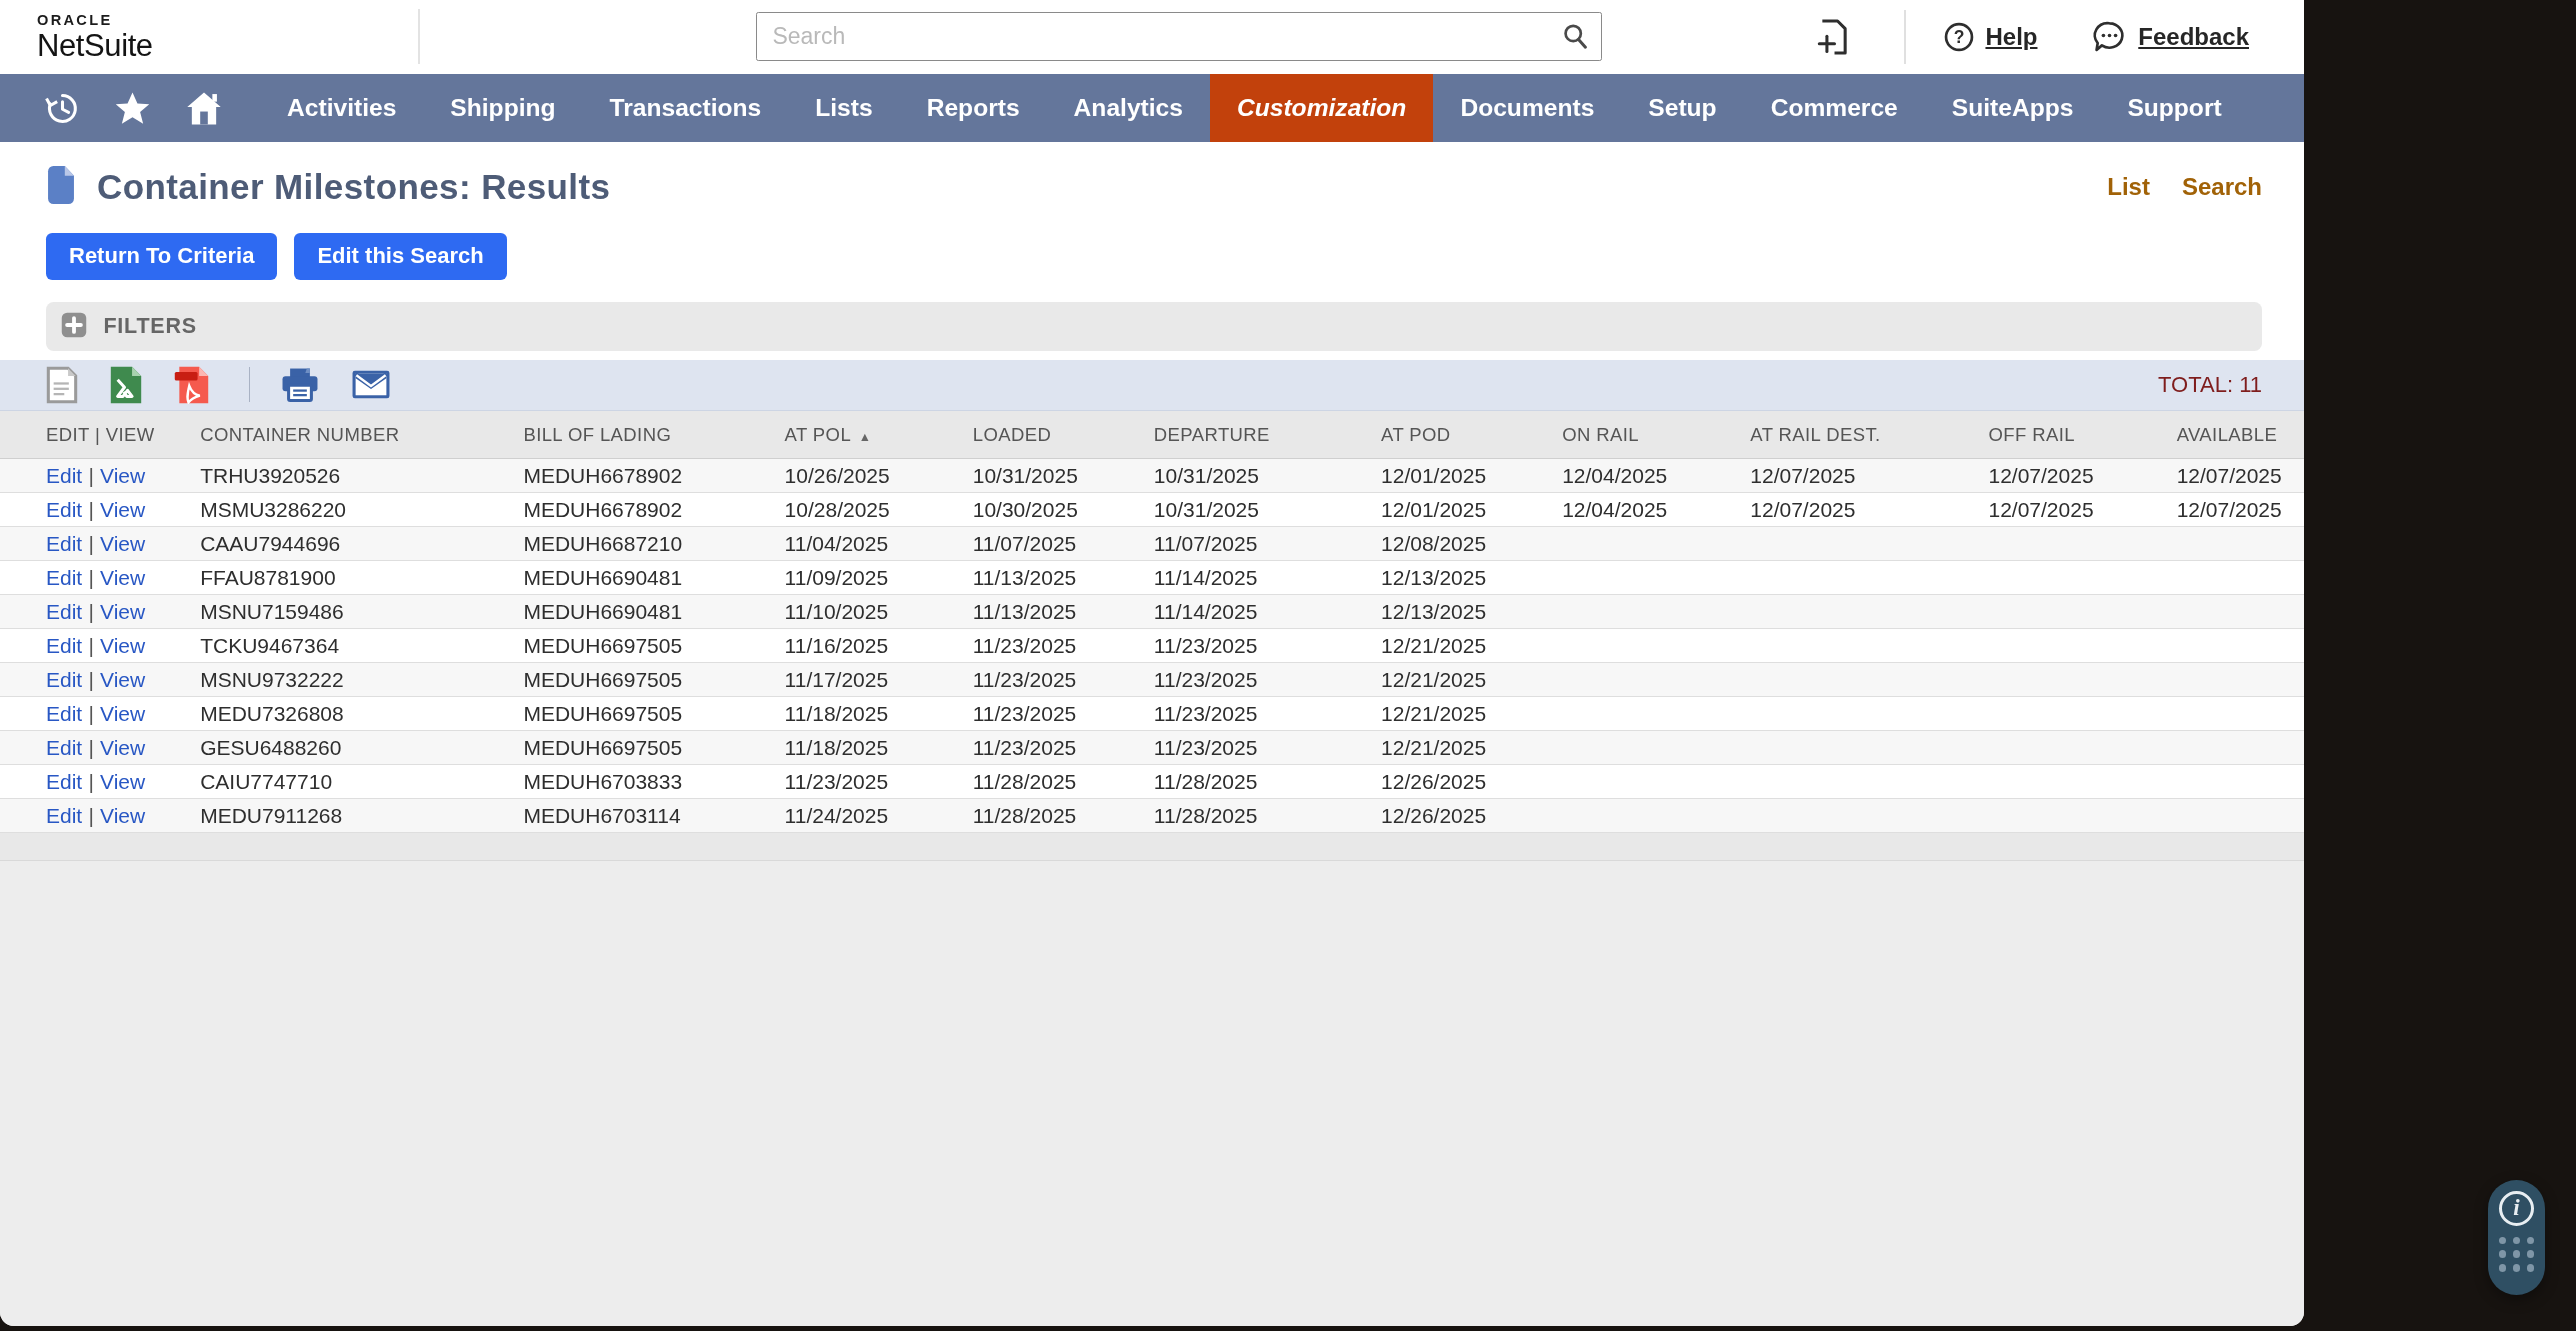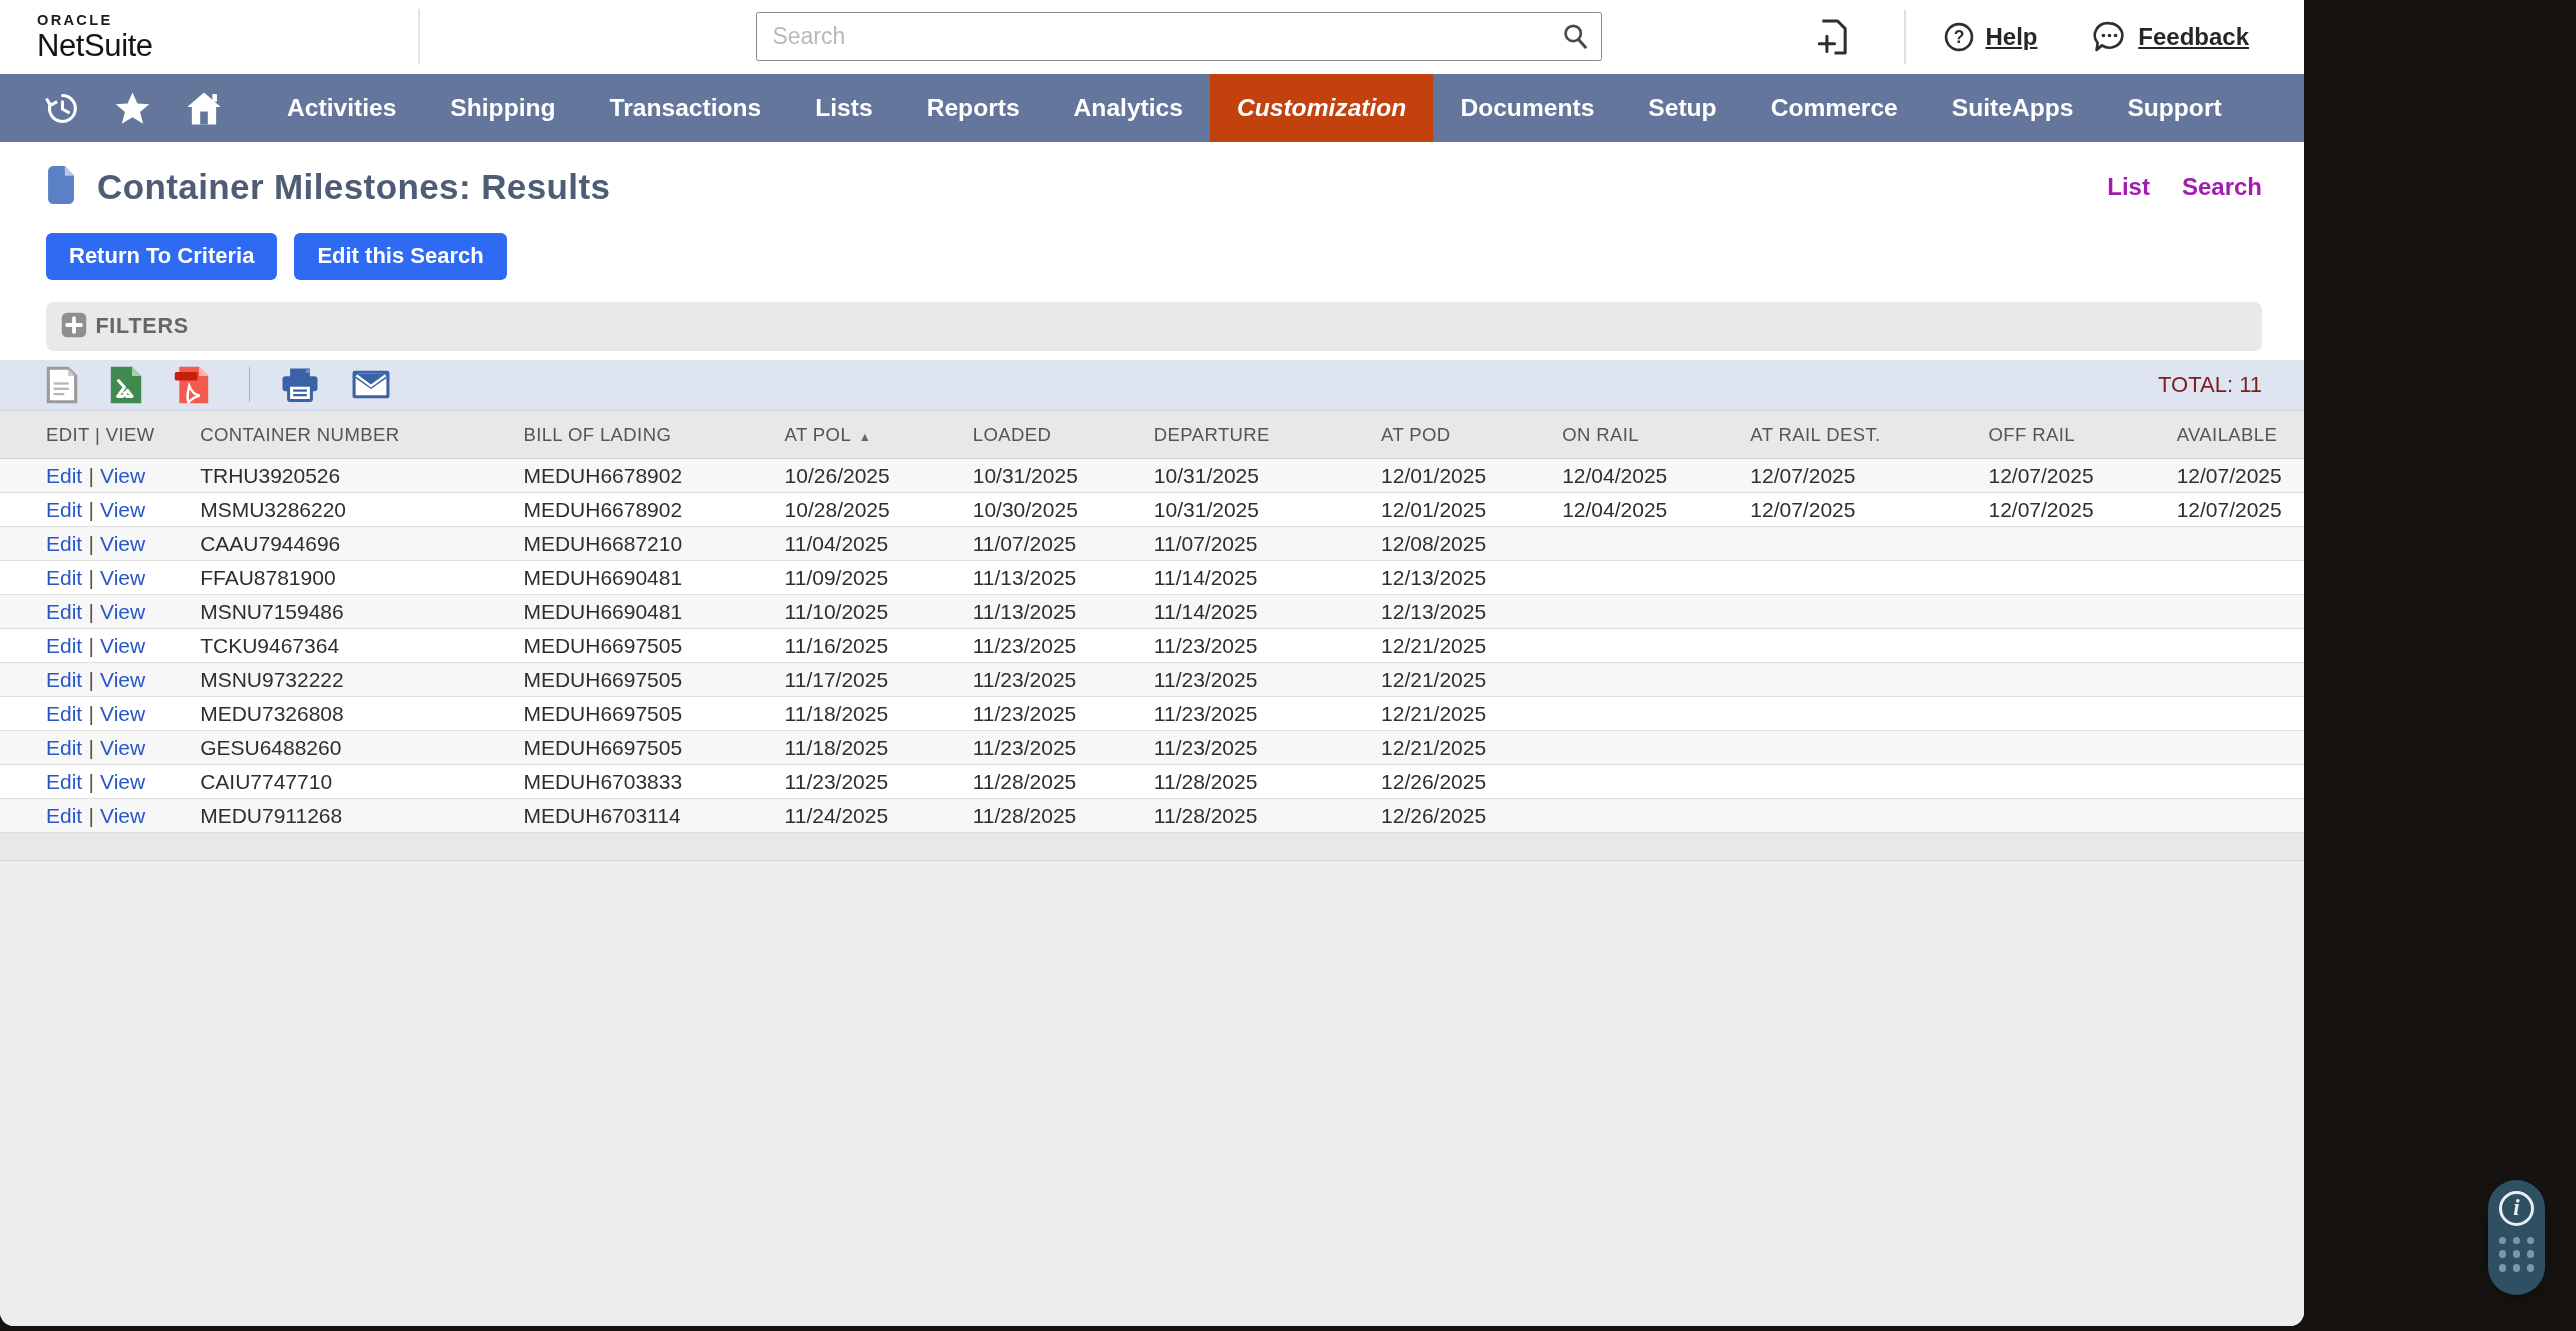--- a/index.html
+++ b/index.html
@@ -55,34 +55,34 @@
     color:#ffffff; font-size:24.6px; font-weight:600; cursor:pointer; white-space:nowrap;
   }
   .nav-item.active { background:#c2410c;font-style:italic; }
 
   
   .content { background:#ffffff; flex:0 0 auto; }
   .title-row { display:flex; align-items:center; padding:23px 42px 0 45px; }
   .title-icon { margin-right:20px; }
   .page-title { font-size:35px; font-weight:bold; color:#4e5c77; letter-spacing:0.4px; }
   .title-links { margin-left:auto; display:flex; gap:32px; }
-  .title-links a { font-size:24px; font-weight:bold; color:#a21caf; text-decoration:none; cursor:pointer; }
+  .title-links a { font-size:24px; font-weight:bold; color:#a16207; text-decoration:none; cursor:pointer; }
 
   .btn-row { display:flex; gap:17px; padding:24.6px 0 21.5px 46px; }
   .btn {
     background:#2e6af2; color:#fff; border:none; border-radius:6.2px;
     font-size:22px; font-weight:bold; padding:10.8px 23px; cursor:pointer;
     font-family:"Liberation Sans", sans-serif;
   }
 
   .filters-bar {
     margin:0 42px 9.2px 46px; height:49px; background:#e9e9e9; border-radius:7.7px;
     display:flex; align-items:center; padding:0 15.4px; cursor:pointer;
   }
-  .filters-label { font-size:21.5px; font-weight:bold; color:#666; letter-spacing:0.8px; margin-left:8px; }
+  .filters-label { font-size:21.5px; font-weight:bold; color:#666; letter-spacing:0.8px; margin-left:16px; }
 
   .toolbar {
     height:51px; background:#dee4f0; border-bottom:1.5px solid #cdd5e4;
     display:flex; align-items:center; padding:0 42px 0 46px;
   }
   .tool-icon { margin-right:32px; cursor:pointer; display:flex; align-items:center; }
   .tool-divider { width:1.5px; height:35px; background:#a9b2c4; margin:0 31px 0 7.7px; }
   .total-label { margin-left:auto; font-size:22px; color:#7f1d1d; }
 
   

